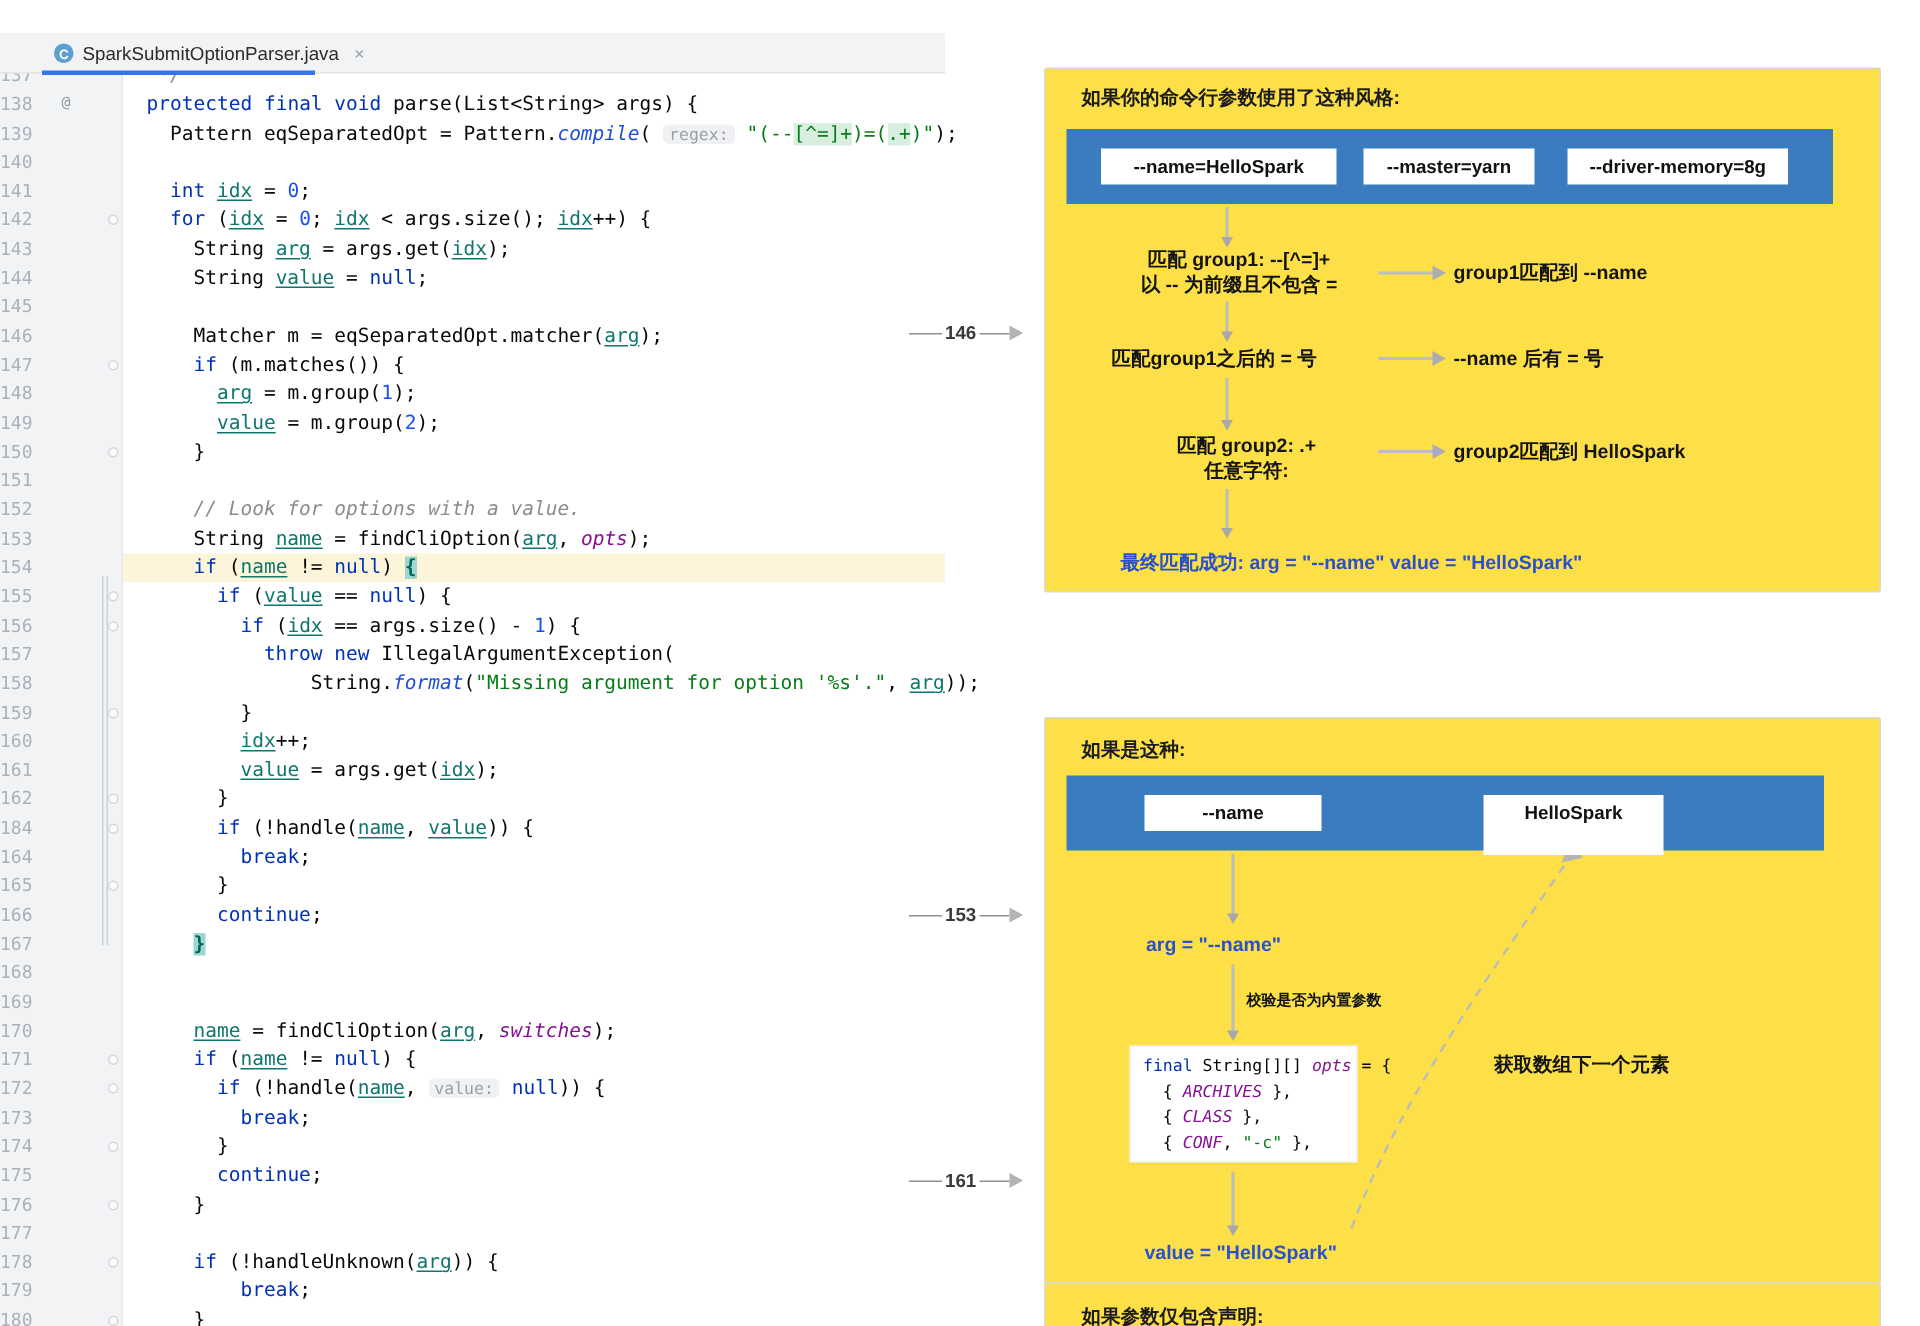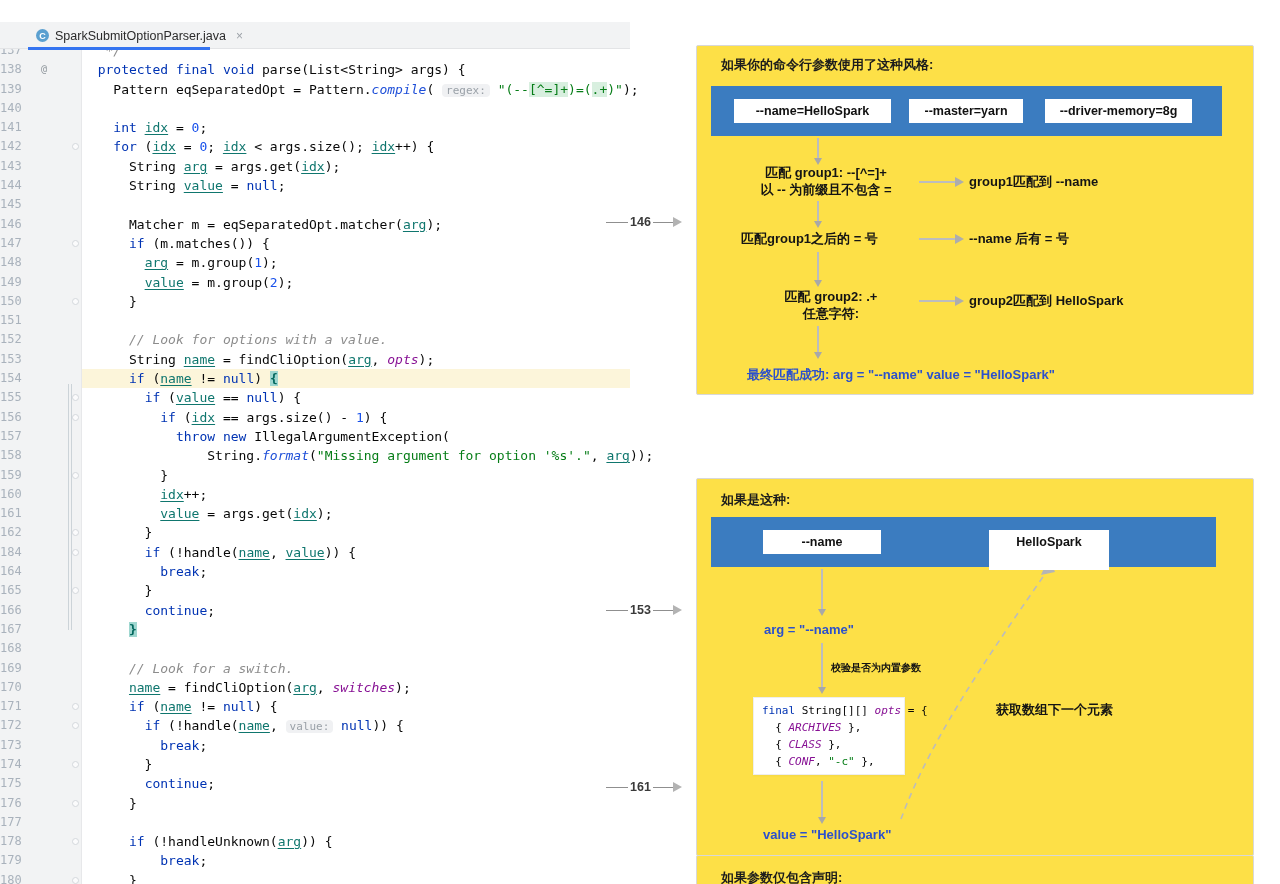--- a/index.html
+++ b/index.html
@@ -287,21 +287,20 @@
         <div class="cl">
           <span class="g">
             <span class="num">168</span>
           </span>
           <span class="t"></span>
         </div>
         <div class="cl">
           <span class="g">
             <span class="num">169</span>
           </span>
-          <span class="t"><span class="tk-c">      // Look for a switch.</span></span>
         </div>
         <div class="cl">
           <span class="g">
             <span class="num">170</span>
           </span>
           <span class="t"><span class="tk-p">      </span><span class="tk-u">name</span><span class="tk-p"> = findCliOption(</span><span class="tk-u">arg</span><span class="tk-p">, </span><span class="tk-f">switches</span><span class="tk-p">);</span></span>
         </div>
         <div class="cl">
           <span class="g">
             <span class="num">171</span>

